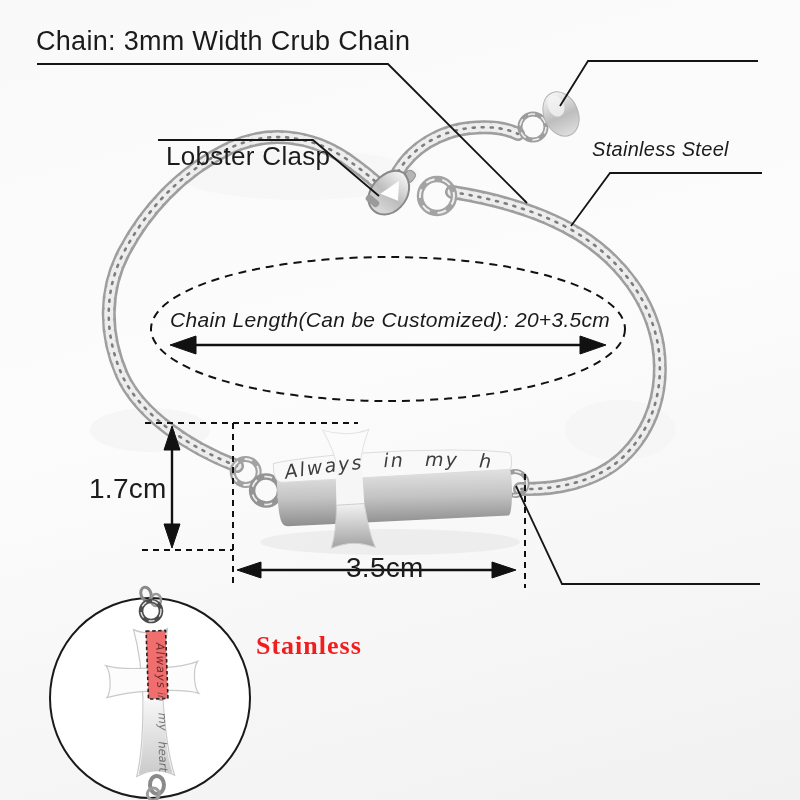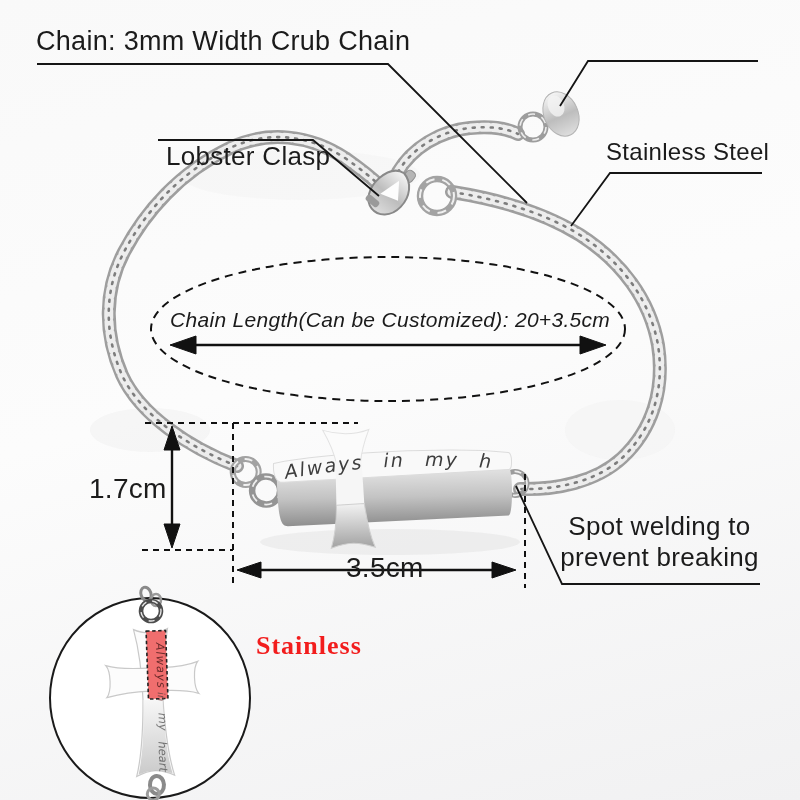--- a/index.html
+++ b/index.html
@@ -5,21 +5,21 @@
   html,body{margin:0;padding:0;}
   body{width:800px;height:800px;overflow:hidden;
        font-family:"Liberation Sans", sans-serif;}
   #stage{position:relative;width:800px;height:800px;
          background:linear-gradient(165deg,#f9f9f9 0%,#fcfcfc 45%,#f1f1f2 100%);}
   #art{position:absolute;left:0;top:0;}
   .lbl{position:absolute;color:#1b1b1b;letter-spacing:.3px;white-space:nowrap;}
   .lbl-chain{left:36px;top:26px;font-size:27px;}
   .lbl-tag{left:586px;top:24px;font-size:26px;}
   .lbl-clasp{left:166px;top:107px;font-size:26px;margin-top:34px;}
-  .lbl-steel{left:606px;top:138px;font-size:24px;}
+  .lbl-steel{left:592px;top:138px;font-size:20px;font-style:italic;}
   .lbl-length{left:170px;top:308px;width:436px;text-align:center;font-size:21px;font-style:italic;}
   .lbl-weld{left:552px;top:511px;width:215px;text-align:center;font-size:26px;line-height:31px;white-space:normal;}
   .lbl-h{left:89px;top:473px;font-size:28px;}
   .lbl-w{left:346px;top:552px;font-size:28px;}
   .lbl-capacity{left:256px;top:631px;font-size:26px;font-weight:bold;
                 font-family:"Liberation Serif", serif;color:#f21d1d;letter-spacing:1px;}
 </style>
 </head>
 <body>
 
@@ -175,20 +175,19 @@
       <ellipse cx="150" cy="794" rx="6" ry="6" fill="none" stroke="#9d9d9d" stroke-width="3"></ellipse>
     </g>
   </g>
 </svg>
 
 <div class="lbl lbl-chain">Chain: 3mm Width Crub Chain</div>
 <div class="lbl lbl-clasp">Lobster Clasp</div>
 <div class="lbl lbl-steel">Stainless Steel</div>
 <div class="lbl lbl-length">Chain Length(Can be Customized): 20+3.5cm</div>
 <div class="lbl lbl-weld">
-  <span>Spot welding to</span><br>
-  <span>prevent breaking</span>
+  <br>
 </div>
 <div class="lbl lbl-h">1.7cm</div>
 <div class="lbl lbl-w">3.5cm</div>
 <div class="lbl lbl-capacity">Stainless</div>
 
 </div>
 
 </body></html>

